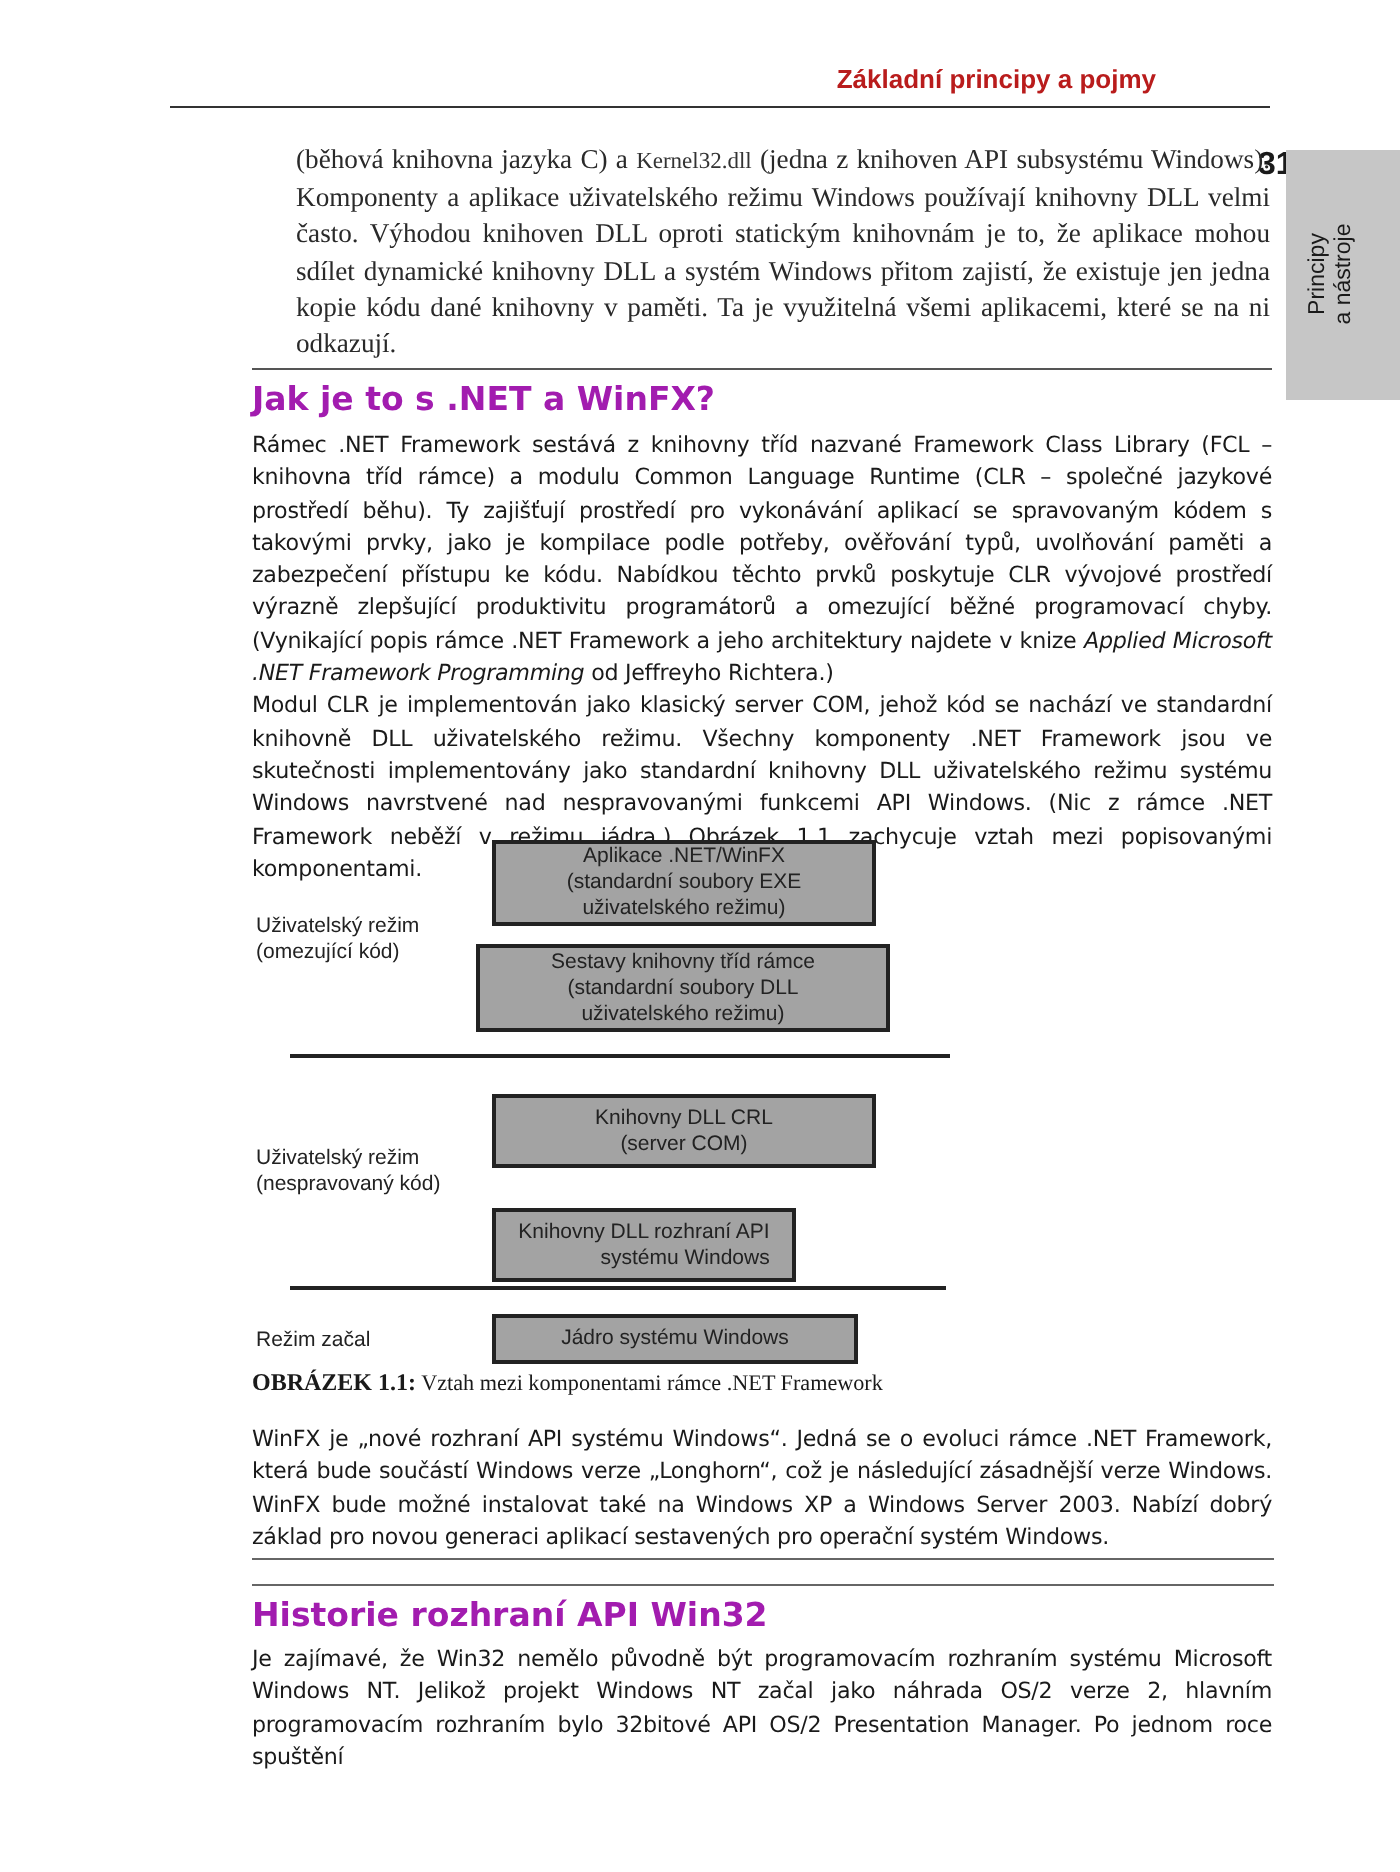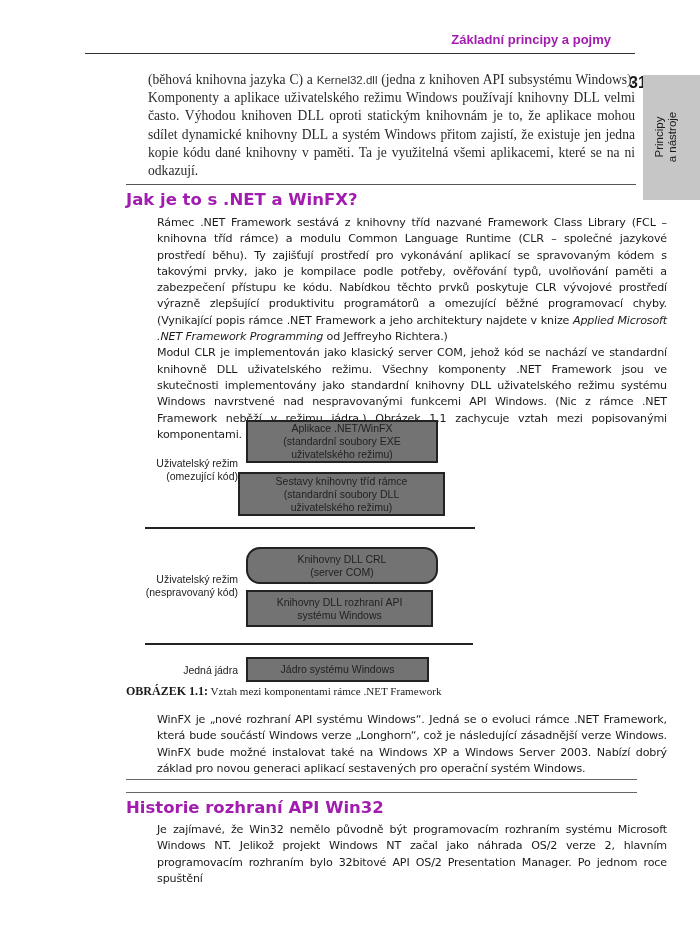--- a/index.html
+++ b/index.html
@@ -1,28 +1,28 @@
 <!DOCTYPE html>
 <html><head>
 <meta charset="utf-8">
 <style>
   html, body { margin: 0; padding: 0; background: #ffffff; }
   body { width: 700px; height: 936px; position: relative; overflow: hidden; color: #1a1a1a; }
   .abs { position: absolute; }
-  .running-head { top: 32px; right: 89px; font-family: "Liberation Sans", sans-serif; font-weight: bold; font-size: 13px; color: #a21caf; }
+  .running-head { top: 32px; right: 122px; font-family: "Liberation Sans", sans-serif; font-weight: bold; font-size: 13px; color: #b91c1c; }
   .page-num { top: 30px; left: 629px; font-family: "Liberation Sans", sans-serif; font-weight: bold; font-size: 16px; margin-top: 44px; }
   .rule { height: 0; border-top: 1.5px solid #333; }
   .side-tab { left: 643px; top: 75px; width: 57px; height: 125px; background: #c6c6c6; }
   .serif-para { left: 148px; top: 71px; width: 487px; font-family: "Liberation Serif", serif; font-size: 13.6px; line-height: 18.2px; text-align: justify; color: #2a2a2a; }
-  .mono { font-family: Liberation Sans, sans-serif; font-size: 11.5px; color: #333; }
+  .mono { font-family: Liberation Serif, serif; font-size: 11.5px; color: #333; }
   .heading { font-family: "DejaVu Sans", sans-serif; font-weight: bold; font-size: 16.5px; color: #a21caf; }
-  .sans-para { font-family: "DejaVu Sans", sans-serif; font-size: 11.1px; line-height: 16.3px; text-align: justify; color: #1a1a1a; letter-spacing: -0.15px; margin-left: 31px; }
+  .sans-para { font-family: "DejaVu Sans", sans-serif; font-size: 11.1px; line-height: 16.3px; text-align: justify; color: #1a1a1a; letter-spacing: -0.15px; }
   .sans-para p { margin: 0; }
-  .diag-box { background: #737373; border: 2px solid #222; box-sizing: border-box; font-family: "Liberation Sans", sans-serif; font-size: 10.5px; line-height: 13px; text-align: center; display: flex; align-items: center; justify-content: center; color: #222; }
-  .diag-label { font-family: "Liberation Sans", sans-serif; font-size: 10.5px; line-height: 13px; text-align: right; color: #222; }
+  .diag-box { background: #a3a3a3; border: 2px solid #222; box-sizing: border-box; font-family: "Liberation Sans", sans-serif; font-size: 10.5px; line-height: 13px; text-align: center; display: flex; align-items: center; justify-content: center; color: #222; }
+  .diag-label { font-family: "Liberation Sans", sans-serif; font-size: 10.5px; line-height: 13px; text-align: left; color: #222; }
   .diag-rule { height: 0; border-top: 2px solid #222; }
   .caption { left: 126px; top: 684px; font-family: Liberation Serif, serif; font-size: 11.1px; color: #1a1a1a; }
   .caption b { font-weight: bold; font-size: 12px; }
 </style>
 </head>
 <body>
 
 <div class="abs running-head">Základní principy a pojmy</div>
 <div class="abs page-num">31</div>
 <div class="abs rule" style="left:85px; top:53px; width:550px;"></div>
@@ -66,36 +66,36 @@
       <div>(standardní soubory DLL</div>
       <div>uživatelského režimu)</div>
     </div>
   </div>
   <div class="abs diag-rule" style="left:145px; top:527px; width:330px;"></div>
 
   <div class="abs diag-label" style="left:128px; top:573px; width:110px;">
     <div>Uživatelský režim</div>
     <div>(nespravovaný kód)</div>
   </div>
-  <div class="abs diag-box" style="left:246px; top:547px; width:192px; height:37px;border-radius:14px;">
+  <div class="abs diag-box" style="left:246px; top:547px; width:192px; height:37px;">
     <div>
       <div>Knihovny DLL CRL</div>
       <div>(server COM)</div>
     </div>
   </div>
-  <div class="abs diag-box" style="left:246px; top:590px; width:187px; height:37px;">
+  <div class="abs diag-box" style="left:246px; top:604px; width:152px; height:37px;text-align:right;">
     <div>
       <div>Knihovny DLL rozhraní API</div>
       <div>systému Windows</div>
     </div>
   </div>
   <div class="abs diag-rule" style="left:145px; top:643px; width:328px;"></div>
 
   <div class="abs diag-label" style="left:128px; top:664px; width:110px;">
-    <div>Jedná jádra</div>
+    <div>Režim začal</div>
   </div>
   <div class="abs diag-box" style="left:246px; top:657px; width:183px; height:25px;">
     <div>Jádro systému Windows</div>
   </div>
 </div>
 
 <div class="abs caption">
   <b>OBRÁZEK 1.1:</b><span> Vztah mezi komponentami rámce .NET Framework</span>
 </div>
 

